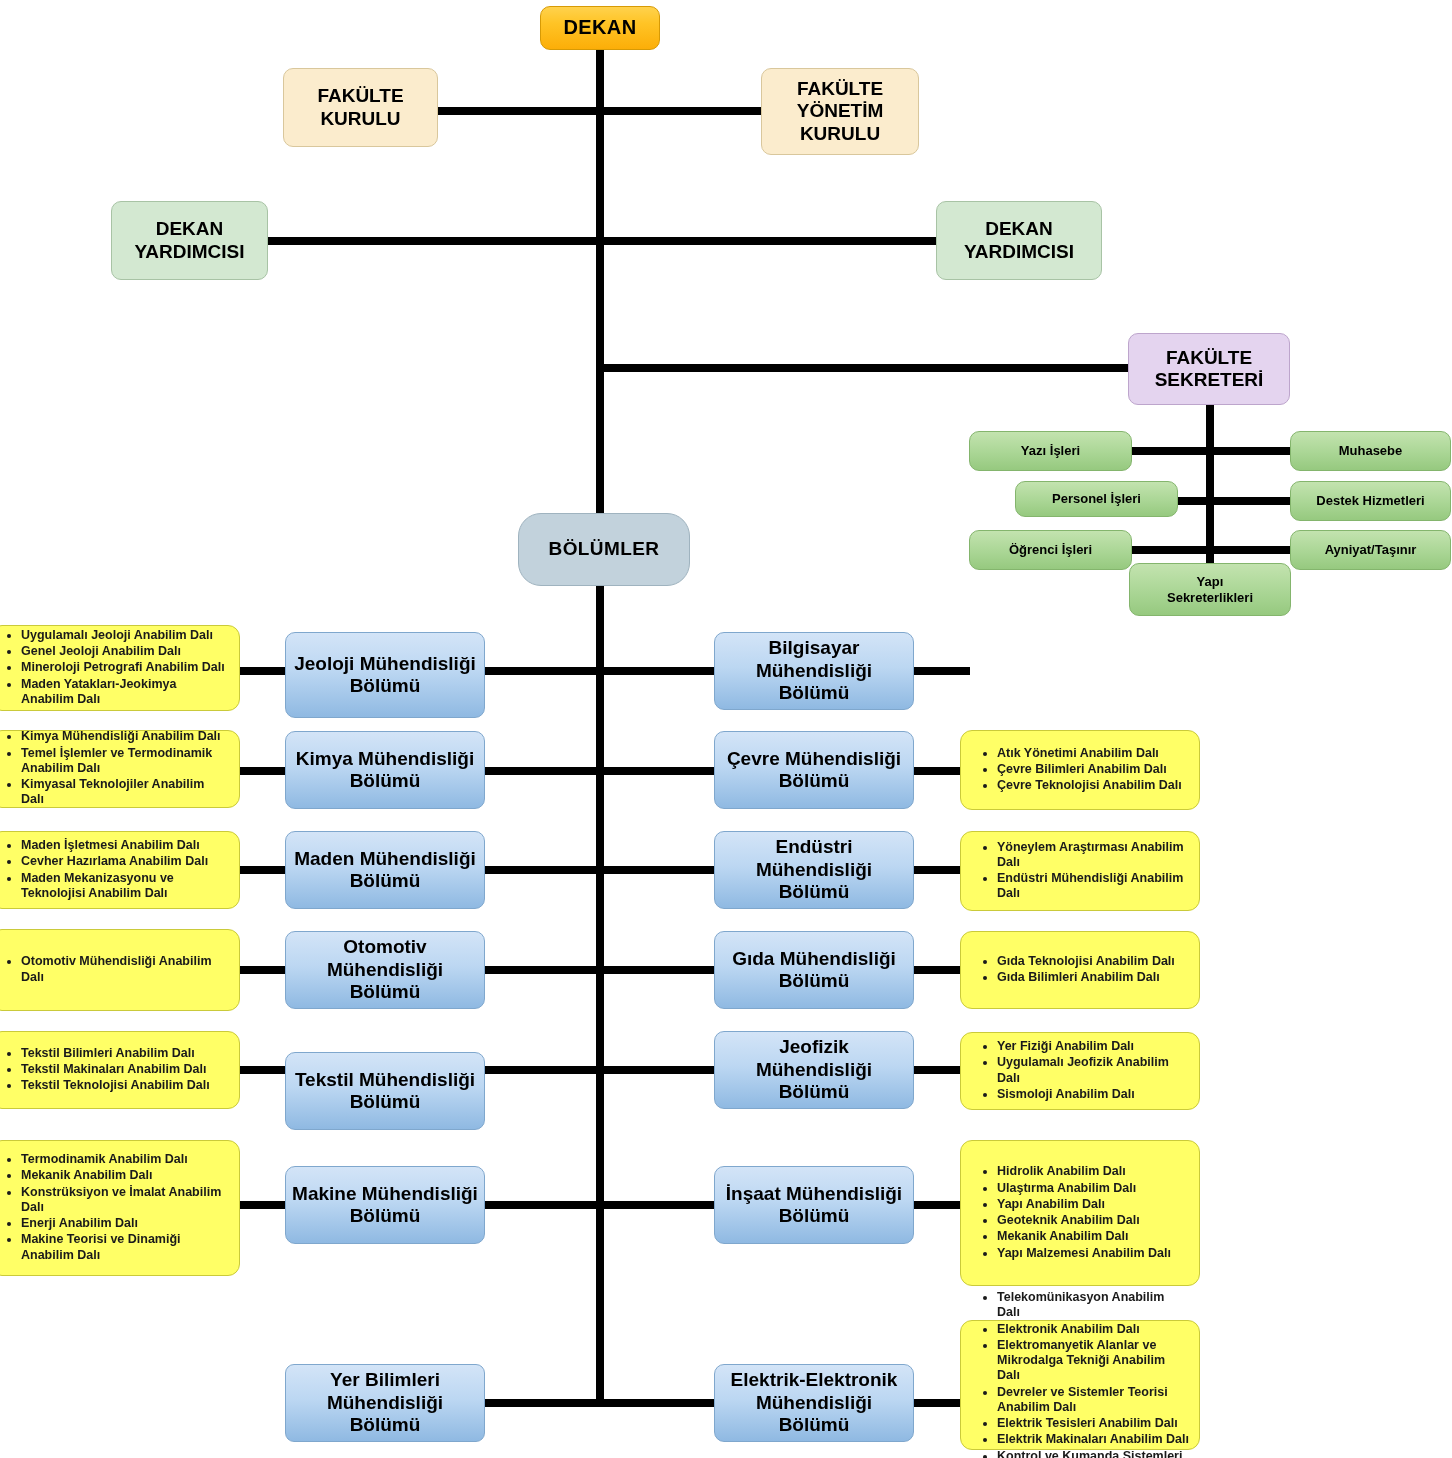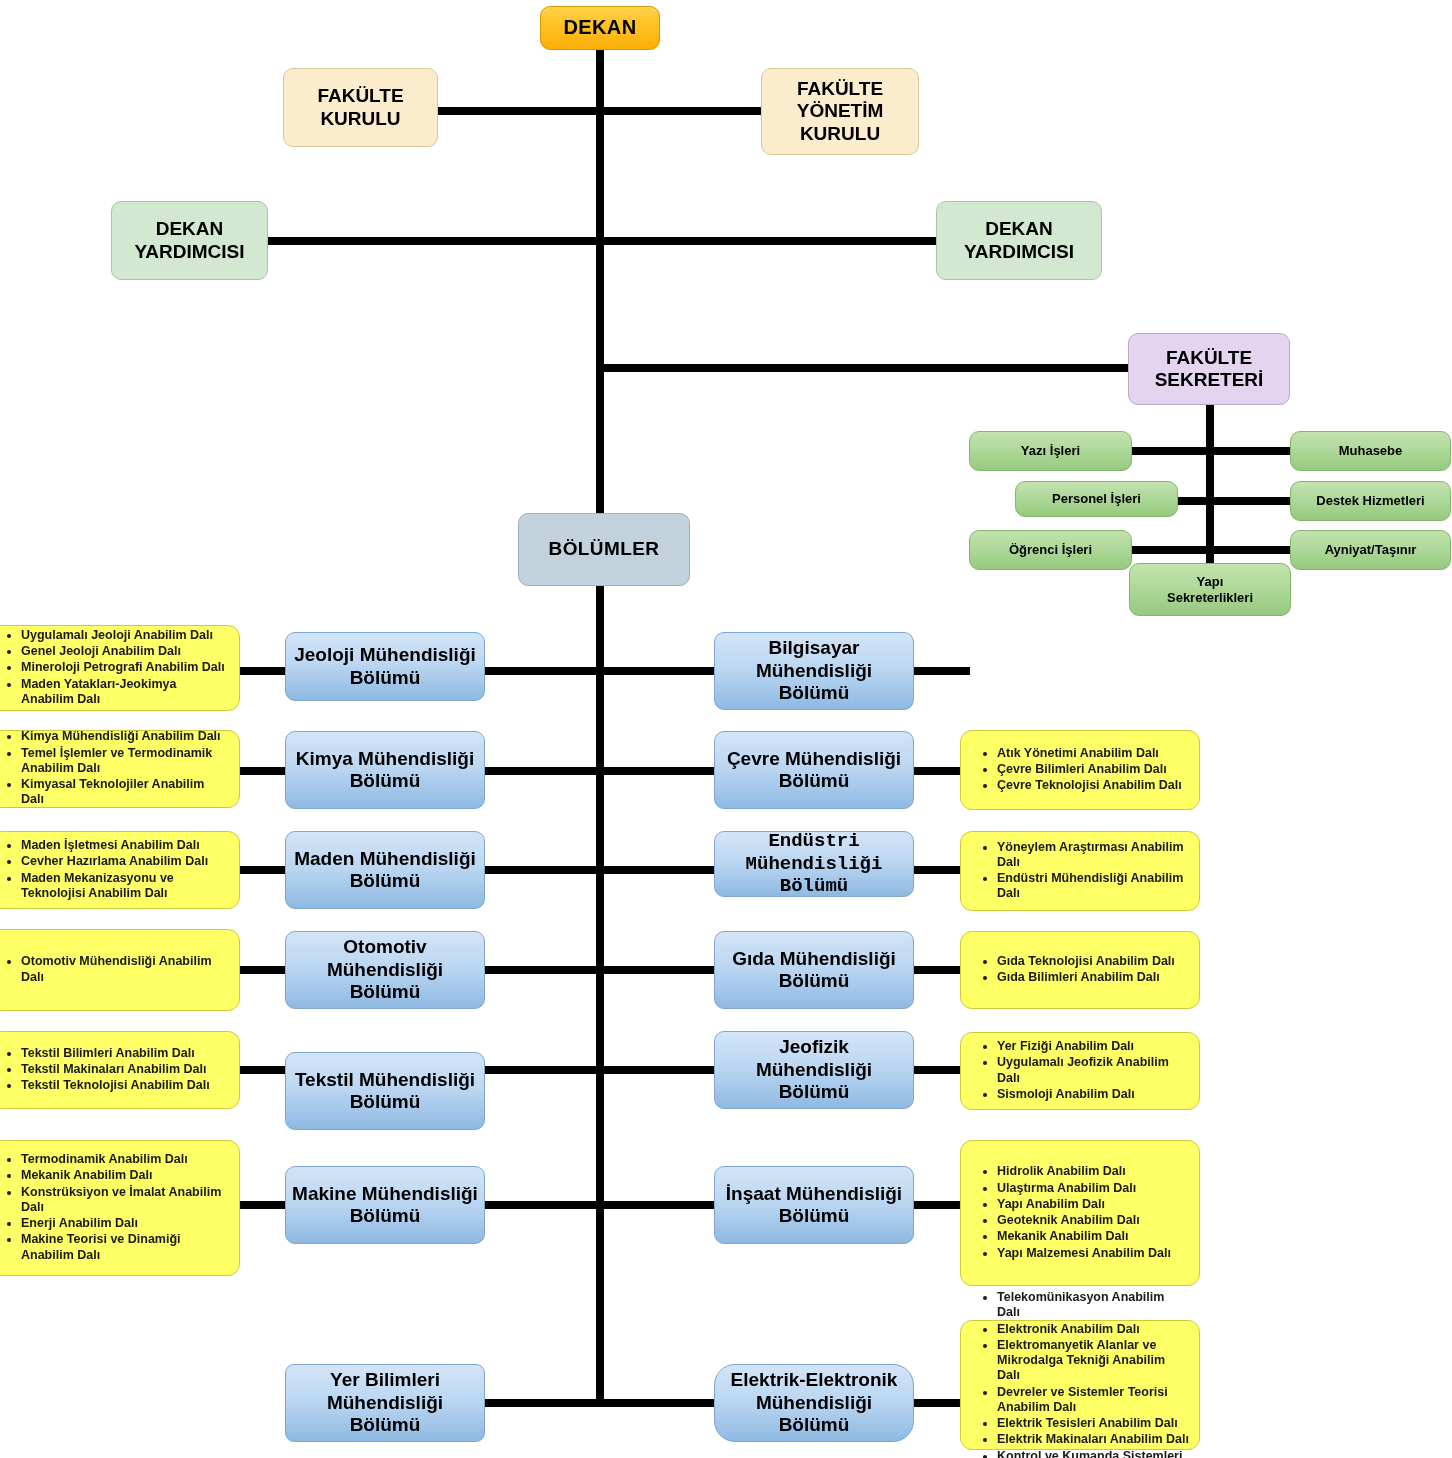--- a/index.html
+++ b/index.html
@@ -59,20 +59,21 @@
   .n-birim{
     background:linear-gradient(180deg,#c3e3af 0%,#aad695 55%,#96c97f 100%);
     border-color:#84b56d;
     font-size:13px;
   }
   .n-bolumler{
     background:#c2d2dc;
     border-color:#9fb3bf;
     font-size:19px;
     letter-spacing:.4px;
+    border-radius:23px;
   }
   .n-dept{
     background:linear-gradient(180deg,#d3e4f7 0%,#bcd7f2 45%,#8fb9e2 100%);
     border-color:#7fa7cd;
     font-size:19px;
   }
 
   
   .ybox{
     position:absolute;
@@ -178,21 +179,21 @@
   </div>
   <div class="node n-birim" style="left:1290px;top:530px;width:161px;height:40px;">
     <span>Ayniyat/Taşınır</span>
   </div>
 
   <div class="node n-birim" style="left:1129px;top:563px;width:162px;height:53px;">
     <span style="white-space:pre-line;">Yapı
 Sekreterlikleri</span>
   </div>
 
-  <div class="node n-dept" style="left:285px;top:632px;width:200px;height:69px;">
+  <div class="node n-dept" style="left:285px;top:632px;width:200px;height:86px;">
     <span style="white-space:pre-line;">Jeoloji Mühendisliği
 Bölümü</span>
   </div>
   <div class="node n-dept" style="left:285px;top:731px;width:200px;height:78px;">
     <span style="white-space:pre-line;">Kimya Mühendisliği
 Bölümü</span>
   </div>
   <div class="node n-dept" style="left:285px;top:831px;width:200px;height:78px;">
     <span style="white-space:pre-line;">Maden Mühendisliği
 Bölümü</span>
@@ -215,37 +216,37 @@
   </div>
 
   <div class="node n-dept" style="left:714px;top:632px;width:200px;height:78px;">
     <span style="white-space:pre-line;">Bilgisayar
 Mühendisliği Bölümü</span>
   </div>
   <div class="node n-dept" style="left:714px;top:731px;width:200px;height:78px;">
     <span style="white-space:pre-line;">Çevre Mühendisliği
 Bölümü</span>
   </div>
-  <div class="node n-dept" style="left:714px;top:831px;width:200px;height:66px;font-family:Liberation Mono, monospace;">
+  <div class="node n-dept" style="left:714px;top:831px;width:200px;height:78px;">
     <span style="white-space:pre-line;">Endüstri Mühendisliği
 Bölümü</span>
   </div>
   <div class="node n-dept" style="left:714px;top:931px;width:200px;height:78px;">
     <span style="white-space:pre-line;">Gıda Mühendisliği
 Bölümü</span>
   </div>
   <div class="node n-dept" style="left:714px;top:1031px;width:200px;height:78px;">
     <span style="white-space:pre-line;">Jeofizik Mühendisliği
 Bölümü</span>
   </div>
   <div class="node n-dept" style="left:714px;top:1166px;width:200px;height:78px;">
     <span style="white-space:pre-line;">İnşaat Mühendisliği
 Bölümü</span>
   </div>
-  <div class="node n-dept" style="left:714px;top:1364px;width:200px;height:78px;border-radius:21px;">
+  <div class="node n-dept" style="left:714px;top:1364px;width:200px;height:78px;">
     <span style="white-space:pre-line;">Elektrik-Elektronik
 Mühendisliği Bölümü</span>
   </div>
 
   <div class="ybox left" style="left:-10px;top:625px;width:250px;height:86px;">
       <ul>
         <li>Uygulamalı Jeoloji Anabilim Dalı</li>
         <li>Genel Jeoloji Anabilim Dalı</li>
         <li>Mineroloji Petrografi Anabilim Dalı</li>
         <li>Maden Yatakları-Jeokimya Anabilim Dalı</li>

